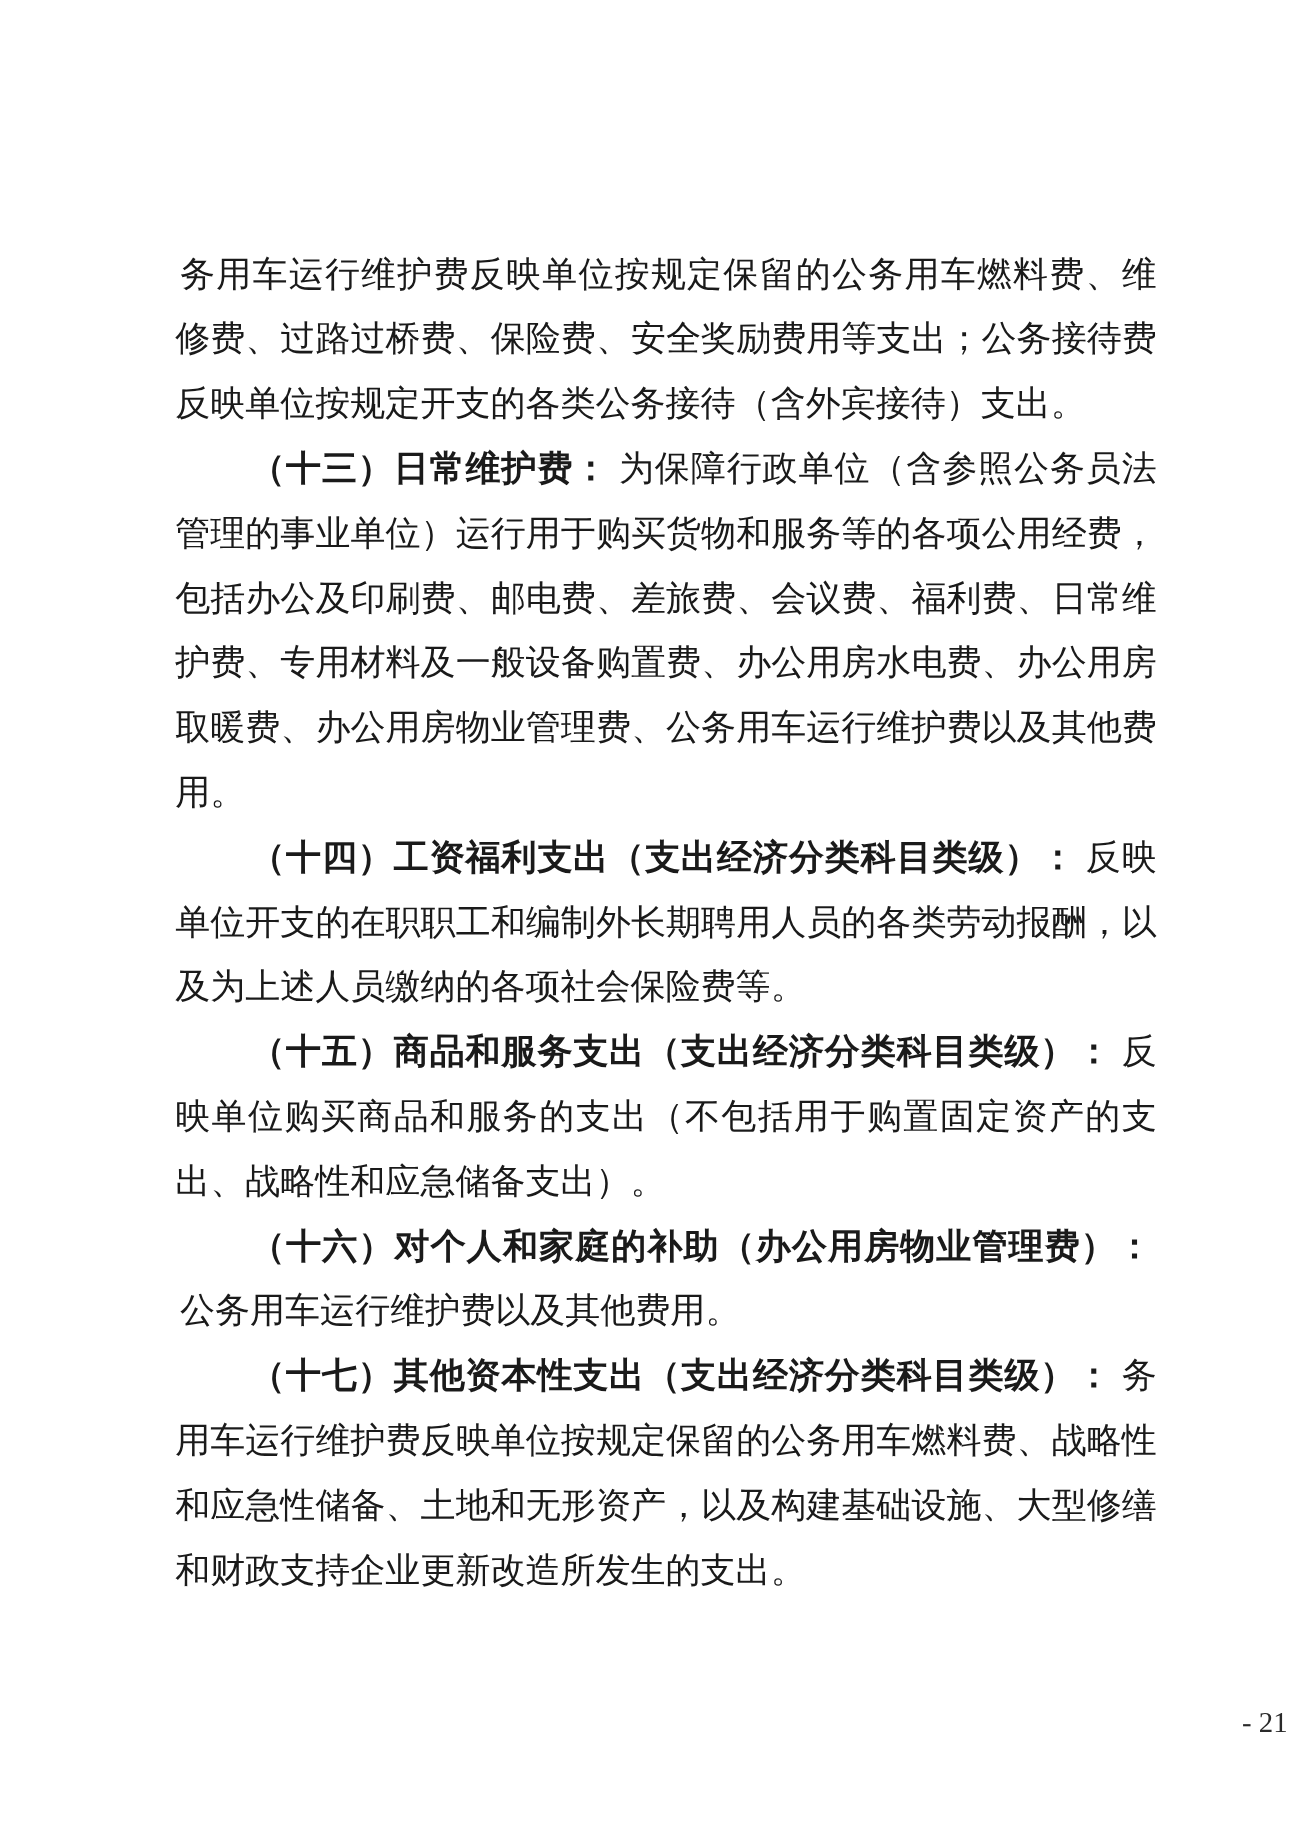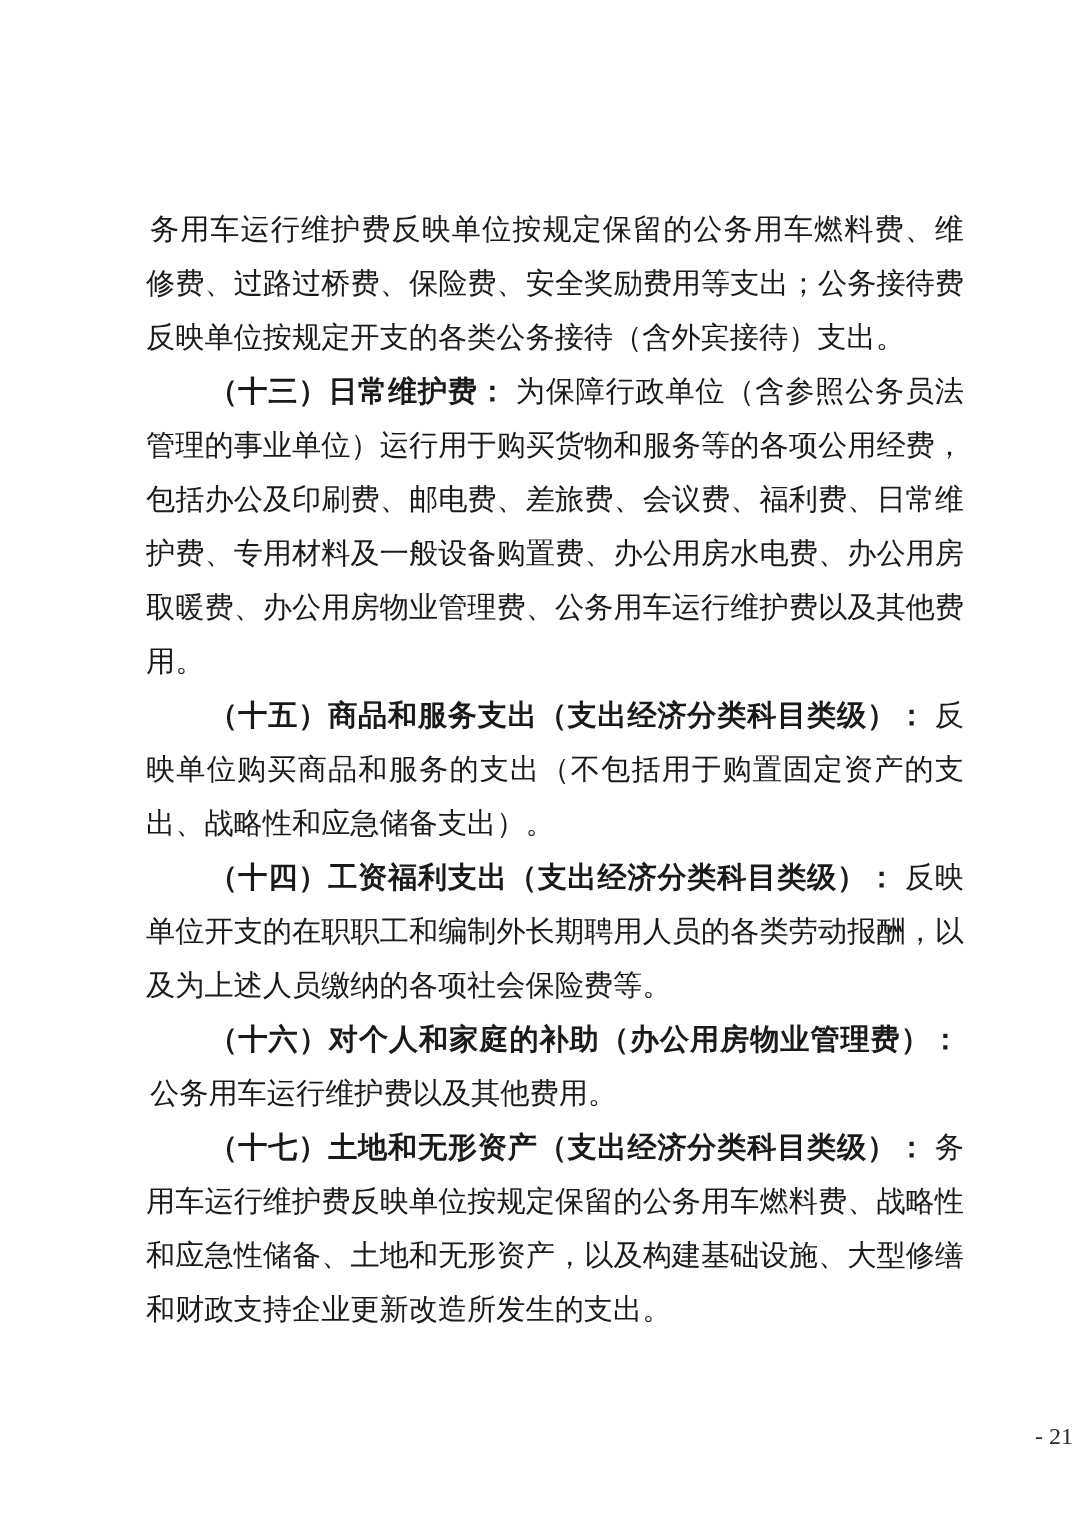--- a/index.html
+++ b/index.html
@@ -50,21 +50,21 @@
     color: #2a2a2a;
   }
 </style>
 </head>
 <body>
 
 <div class="page">
   <div class="content" id="paragraphs">
       <p class="para"><span class="seg">务用车运行维护费反映单位按规定保留的公务用车燃料费、维修费、过路过桥费、保险费、安全奖励费用等支出；公务接待费反映单位按规定开支的各类公务接待（含外宾接待）支出。</span></p>
       <p class="para indent"><span class="seg bold">（十三）日常维护费：</span><span class="seg">为保障行政单位（含参照公务员法管理的事业单位）运行用于购买货物和服务等的各项公用经费，包括办公及印刷费、邮电费、差旅费、会议费、福利费、日常维护费、专用材料及一般设备购置费、办公用房水电费、办公用房取暖费、办公用房物业管理费、公务用车运行维护费以及其他费用。</span></p>
+      <p class="para indent"><span class="seg bold">（十四）工资福利支出（支出经济分类科目类级）：</span><span class="seg">反映单位开支的在职职工和编制外长期聘用人员的各类劳动报酬，以及为上述人员缴纳的各项社会保险费等。</span></p>
       <p class="para indent"><span class="seg bold">（十五）商品和服务支出（支出经济分类科目类级）：</span><span class="seg">反映单位购买商品和服务的支出（不包括用于购置固定资产的支出、战略性和应急储备支出）。</span></p>
-      <p class="para indent"><span class="seg bold">（十四）工资福利支出（支出经济分类科目类级）：</span><span class="seg">反映单位开支的在职职工和编制外长期聘用人员的各类劳动报酬，以及为上述人员缴纳的各项社会保险费等。</span></p>
       <p class="para indent"><span class="seg bold">（十六）对个人和家庭的补助（办公用房物业管理费）：</span><span class="seg">公务用车运行维护费以及其他费用。</span></p>
-      <p class="para indent"><span class="seg bold">（十七）土地和无形资产（支出经济分类科目类级）：</span><span class="seg">务用车运行维护费反映单位按规定保留的公务用车燃料费、战略性和应急性储备、土地和无形资产，以及构建基础设施、大型修缮和财政支持企业更新改造所发生的支出。</span></p>
+      <p class="para indent"><span class="seg bold">（十七）其他资本性支出（支出经济分类科目类级）：</span><span class="seg">务用车运行维护费反映单位按规定保留的公务用车燃料费、战略性和应急性储备、土地和无形资产，以及构建基础设施、大型修缮和财政支持企业更新改造所发生的支出。</span></p>
     </div>
   <div class="footer">
     <span>- 21 -</span>
   </div>
 </div>
 
 </body></html>

